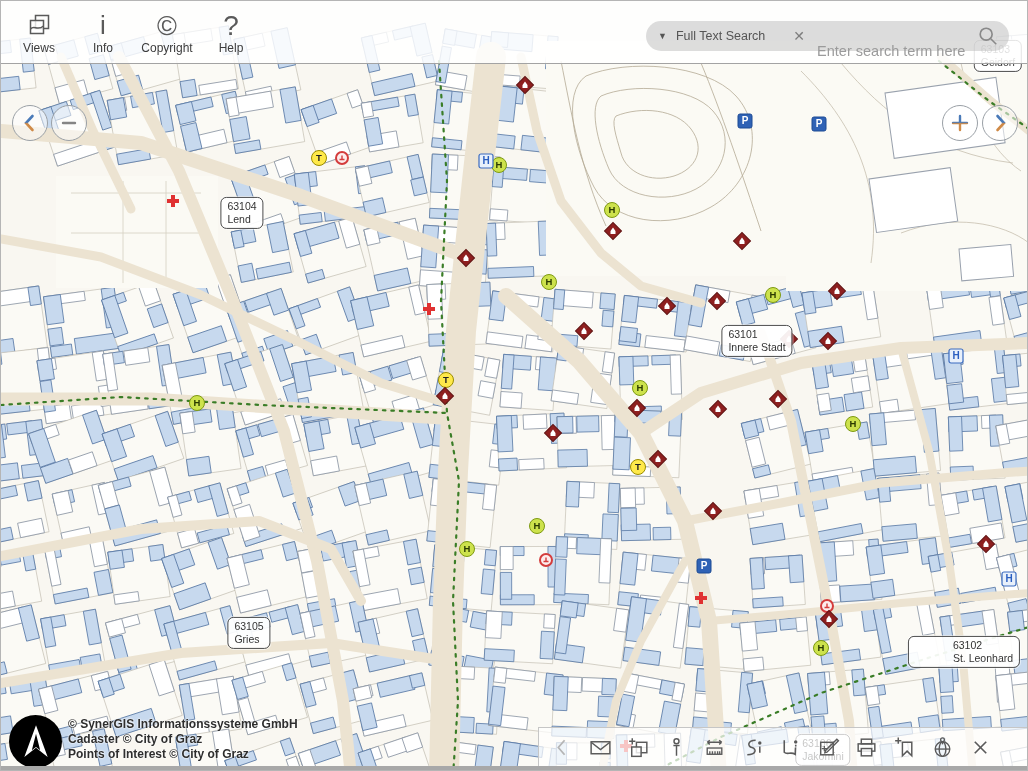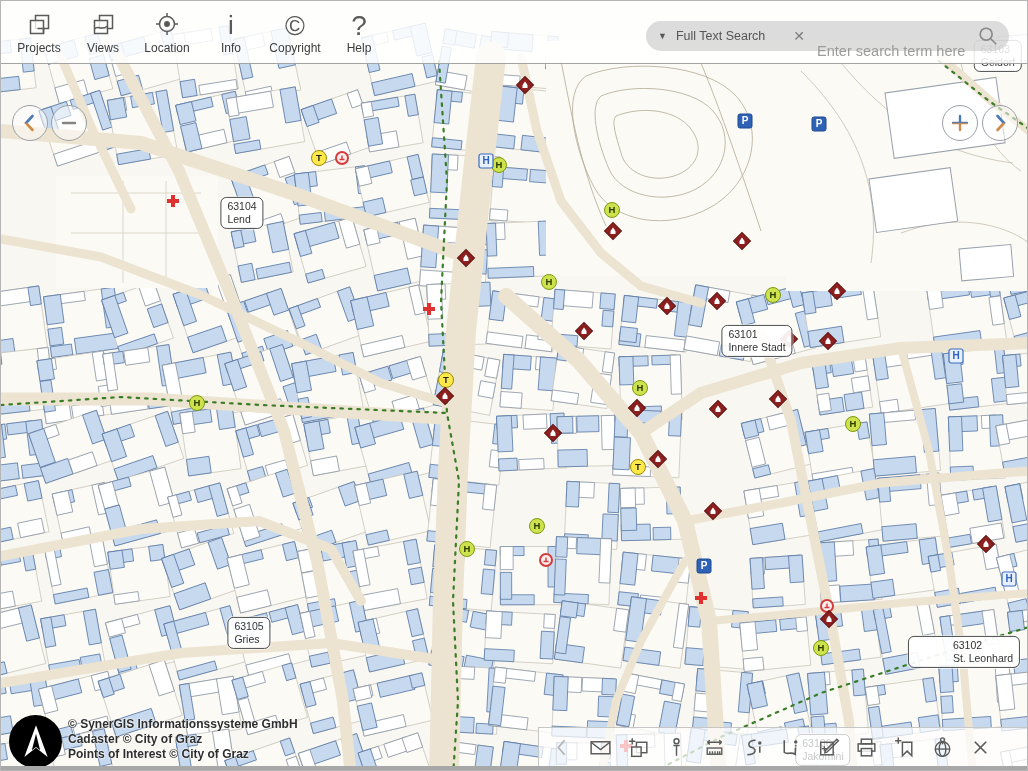--- a/index.html
+++ b/index.html
@@ -1548,44 +1548,24 @@
         <div>Jakomini</div>
       </div>
     </div>
 
   <div class="topbar">
     <div class="tb-item">
       <svg class="tb-ico" viewBox="0 0 30 30">
         <g fill="none" stroke="#5a5a5a" stroke-width="1.5">
           <rect x="11.5" y="5.5" width="13" height="13"></rect>
           <rect x="6.5" y="10.5" width="13" height="13" fill="rgba(255,255,255,0.8)"></rect>
-          <path d="M13.5,18.5 h6 v5"></path>
-        </g>
-      </svg>
-      <span class="tb-label">Projects</span>
-    </div>
-    <div class="tb-item">
-      <svg class="tb-ico" viewBox="0 0 30 30">
-        <g fill="none" stroke="#5a5a5a" stroke-width="1.5">
-          <rect x="11.5" y="5.5" width="13" height="13"></rect>
-          <rect x="6.5" y="10.5" width="13" height="13" fill="rgba(255,255,255,0.8)"></rect>
           <path d="M6.5,19 C10,14.5 13.5,21.5 19.5,16"></path>
         </g>
       </svg>
       <span class="tb-label">Views</span>
-    </div>
-    <div class="tb-item">
-      <svg class="tb-ico" viewBox="0 0 30 30">
-        <g fill="none" stroke="#5a5a5a" stroke-width="1.5">
-          <circle cx="15" cy="14" r="7.5"></circle>
-          <circle cx="15" cy="14" r="2.2" fill="#5a5a5a"></circle>
-          <path d="M15,3 V6.5 M15,21.5 V25 M4,14 H7.5 M22.5,14 H26"></path>
-        </g>
-      </svg>
-      <span class="tb-label">Location</span>
     </div>
     <div class="tb-item">
       <svg class="tb-ico" viewBox="0 0 30 30">
         <text x="15" y="24" text-anchor="middle" font-size="26" fill="#5a5a5a" font-family="Liberation Sans, sans-serif">i</text>
       </svg>
       <span class="tb-label">Info</span>
     </div>
     <div class="tb-item">
       <svg class="tb-ico" viewBox="0 0 30 30">
         <text x="15" y="25" text-anchor="middle" font-size="27" fill="#5a5a5a" font-family="Liberation Sans, sans-serif">©</text>

